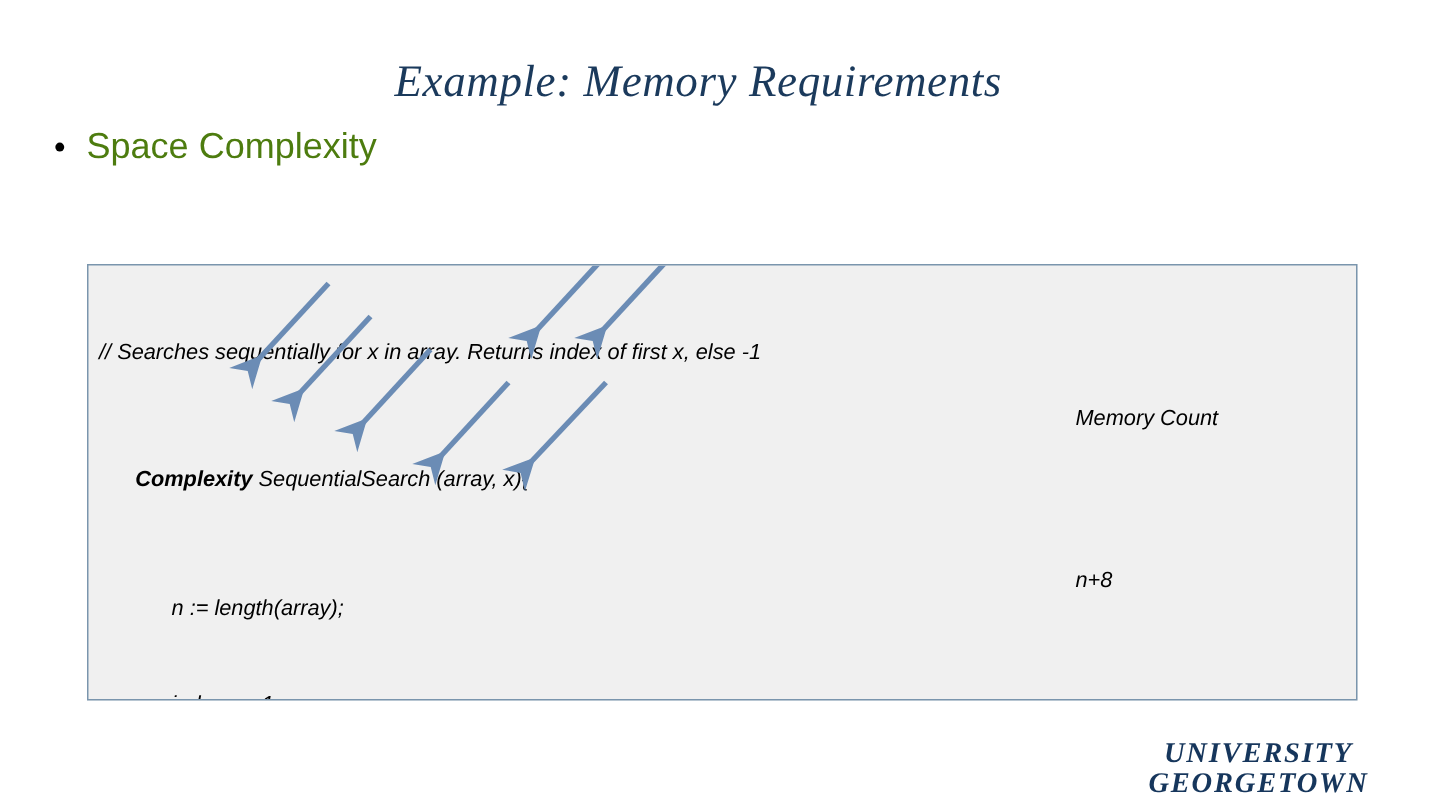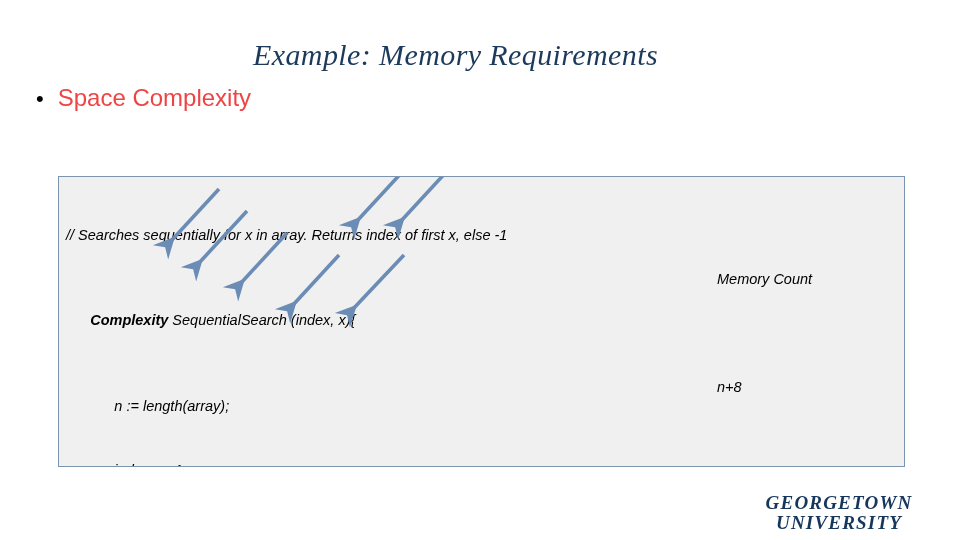--- a/index.html
+++ b/index.html
@@ -11,21 +11,21 @@
     width: 960px;
     height: 540px;
     position: relative;
     overflow: hidden;
     font-family: "Liberation Sans", sans-serif;
   }
 
   
   #slide-title {
     position: absolute;
-    left: 0;
+    left: 10px;
     top: 38px;
     width: 911px;
     text-align: center;
     font-family: "Liberation Serif", serif;
     font-style: italic;
     font-size: 30px;
     letter-spacing: 0.4px;
     color: #1b3a5c;
     white-space: nowrap;
   }
@@ -41,21 +41,21 @@
     color: #000000;
   }
   #bullet-marker {
     font-size: 22px;
     line-height: 1;
     color: #000000;
   }
   #bullet-label {
     font-family: "Liberation Sans", sans-serif;
     font-size: 24px;
-    color: #ef4444;
+    color: #4d7c0f;
     white-space: nowrap;
   }
 
   
   #code-box {
     position: absolute;
     left: 58px;
     top: 176px;
     width: 847px;
     height: 291px;
@@ -147,21 +147,21 @@
 <div id="bullet-row">
   <span id="bullet-marker">•</span>
   <span id="bullet-label">Space Complexity</span>
 </div>
 
 <div id="code-box">
 
   <div id="code-lines">
     <span class="code-line">// Searches sequentially for x in array. Returns index of first x, else -1</span>
     <span class="code-line">
-      <span class="kw">Complexity</span><span> SequentialSearch (index, x){</span>
+      <span class="kw">Complexity</span><span> SequentialSearch (array, x){</span>
     </span>
     <span class="code-line">            n := length(array);</span>
     <span class="code-line">            index := -1;</span>
     
     
     
     
     
     
     
@@ -190,15 +190,15 @@
       <line x1="280" y1="78" x2="234" y2="128"></line>
       <line x1="345" y1="78" x2="294" y2="132"></line>
       <line x1="346" y1="-8" x2="298" y2="44"></line>
       <line x1="390" y1="-8" x2="342" y2="44"></line>
     </g>
   </svg>
 
 </div>
 
 <div id="logo">
+  <span id="logo-bottom">UNIVERSITY</span>
   <span id="logo-top">GEORGETOWN</span>
-  <span id="logo-bottom">UNIVERSITY</span>
 </div>
 
 </body></html>

